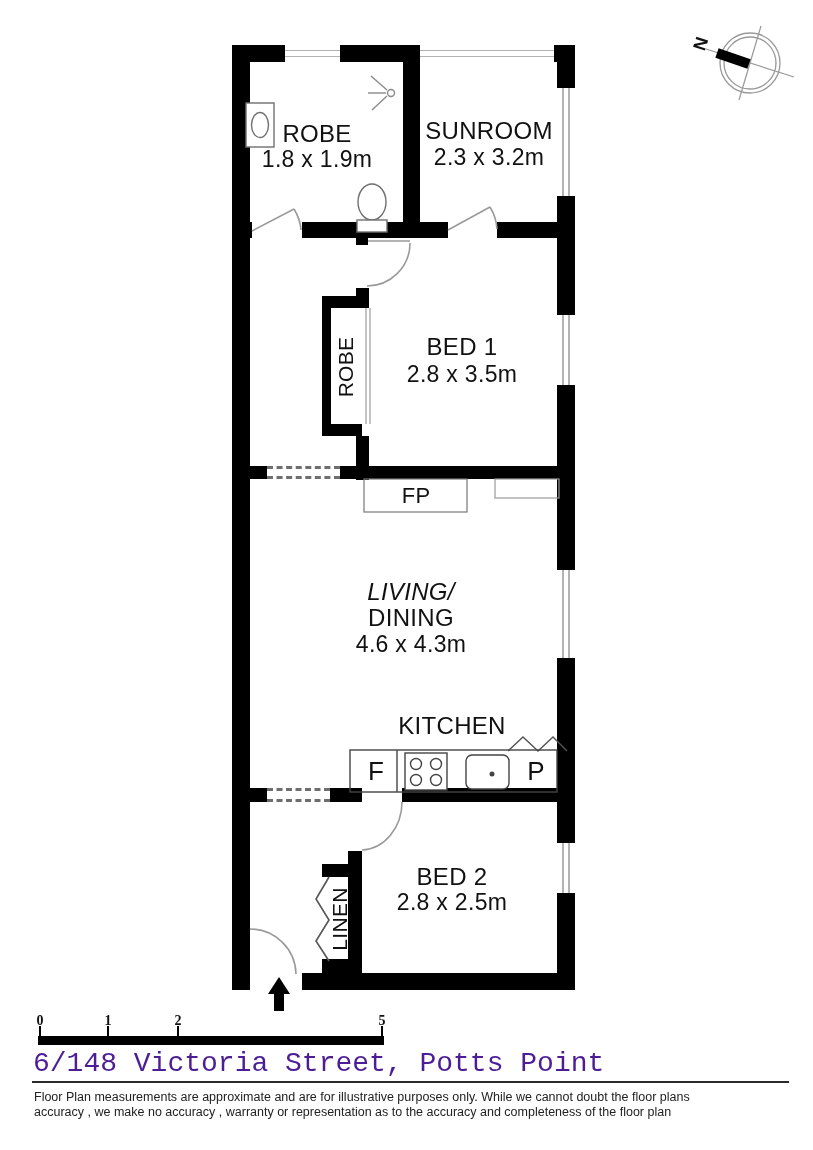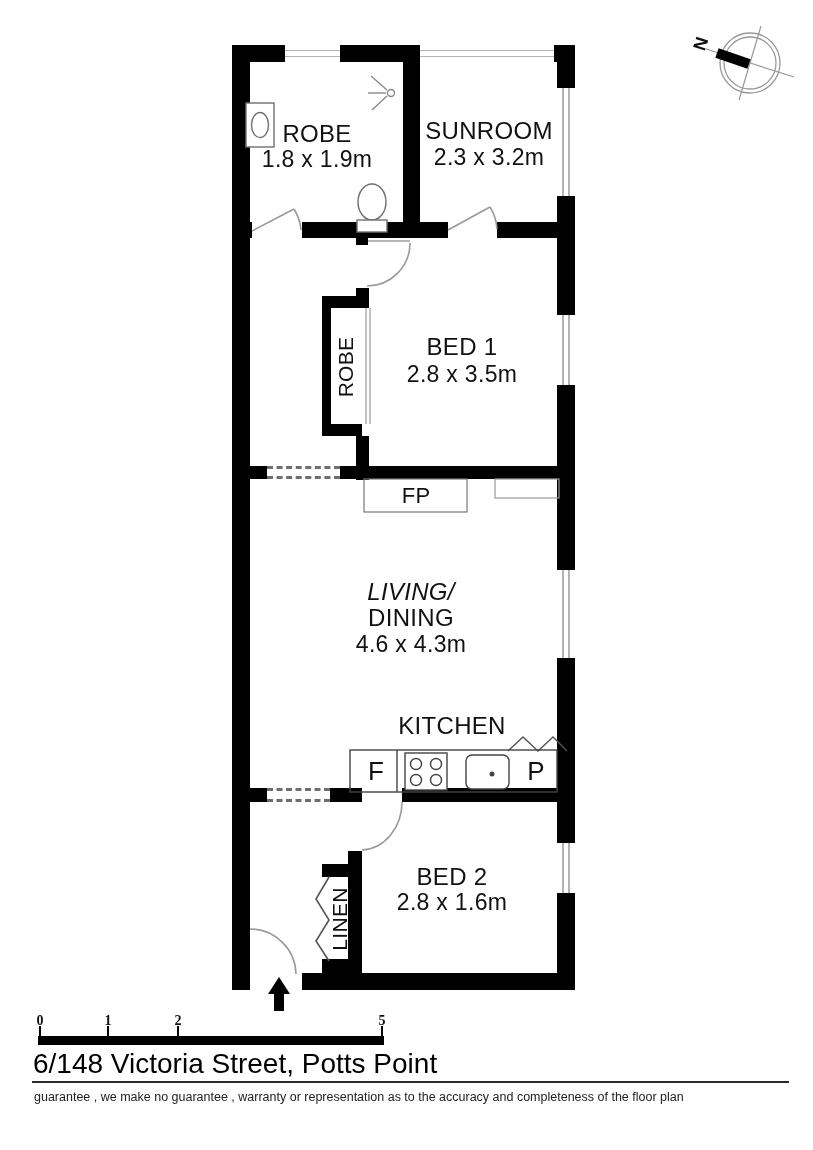--- a/index.html
+++ b/index.html
@@ -19,21 +19,21 @@
   .lbl{position:absolute;transform:translate(-50%,-50%);white-space:nowrap;color:#111;
        z-index:40;font-size:24px;letter-spacing:.3px;}
   .lbl.dims{font-size:23px;}
   .lbl.rot{transform:translate(-50%,-50%) rotate(-90deg);font-size:21px;}
   .lbl.fp{font-size:22px;}
   .lbl.appl{font-size:26px;}
   .scale-num{position:absolute;transform:translateX(-50%);
              font-family:"Liberation Serif",serif;font-weight:bold;font-size:14px;color:#111;z-index:40;}
   .tick{position:absolute;width:2px;height:10px;background:#000;}
   .scale-rule{position:absolute;background:#000;}
-  .address{position:absolute;font-size:28px;color:#000000;letter-spacing:0;z-index:40;}
+  .address{position:absolute;font-size:28px;color:#4c1d95;letter-spacing:0;z-index:40;font-family:Liberation Mono, monospace;}
   .hr{position:absolute;background:#2a2a2a;}
   .disclaimer{position:absolute;color:#222;z-index:40;}
   .disclaimer .head{font-size:12.5px;margin-bottom:6px;}
   .disclaimer .ln{font-size:12.5px;line-height:14.5px;}
 </style>
 </head>
 <body>
 
 <div class="canvas">
 
@@ -174,34 +174,35 @@
   <div class="lbl dims" style="left:462px;top:374px;">2.8 x 3.5m</div>
   <div class="lbl rot" style="left:346px;top:367px;">ROBE</div>
   <div class="lbl fp" style="left:416px;top:496px;">FP</div>
   <div class="lbl" style="left:411px;top:592px;font-style:italic;">LIVING/</div>
   <div class="lbl" style="left:411px;top:618px;">DINING</div>
   <div class="lbl dims" style="left:411px;top:644px;">4.6 x 4.3m</div>
   <div class="lbl" style="left:452px;top:726px;">KITCHEN</div>
   <div class="lbl appl" style="left:376px;top:771px;">F</div>
   <div class="lbl appl" style="left:536px;top:771px;">P</div>
   <div class="lbl" style="left:452px;top:877px;">BED 2</div>
-  <div class="lbl dims" style="left:452px;top:902px;">2.8 x 1.6m</div>
+  <div class="lbl dims" style="left:452px;top:902px;">2.8 x 2.5m</div>
   <div class="lbl rot" style="left:340px;top:919px;">LINEN</div>
 
   <div>
     <span class="scale-num" style="left:40px;top:1013px;">0</span>
     <span class="scale-num" style="left:108px;top:1013px;">1</span>
     <span class="scale-num" style="left:178px;top:1013px;">2</span>
     <span class="scale-num" style="left:382px;top:1013px;">5</span>
     <div class="tick" style="left:39px;top:1026px;"></div>
     <div class="tick" style="left:107px;top:1026px;"></div>
     <div class="tick" style="left:177px;top:1026px;"></div>
     <div class="tick" style="left:381px;top:1026px;"></div>
     <div class="scale-rule" style="left:38px;top:1036px;width:346px;height:9px;"></div>
   </div>
 
   <div class="address" style="left:33px;top:1048px;">6/148 Victoria Street, Potts Point</div>
   <div class="hr" style="left:32px;top:1081px;width:757px;height:2px;"></div>
   <div class="disclaimer" style="left:34px;top:1090px;width:760px;">
-    <div class="ln">guarantee , we make no guarantee , warranty or representation as to the accuracy and completeness of the floor plan</div>
+    <div class="ln">Floor Plan measurements are approximate and are for illustrative purposes only. While we cannot doubt the floor plans</div>
+    <div class="ln">accuracy , we make no accuracy , warranty or representation as to the accuracy and completeness of the floor plan</div>
   </div>
 
 </div>
 
 </body></html>

